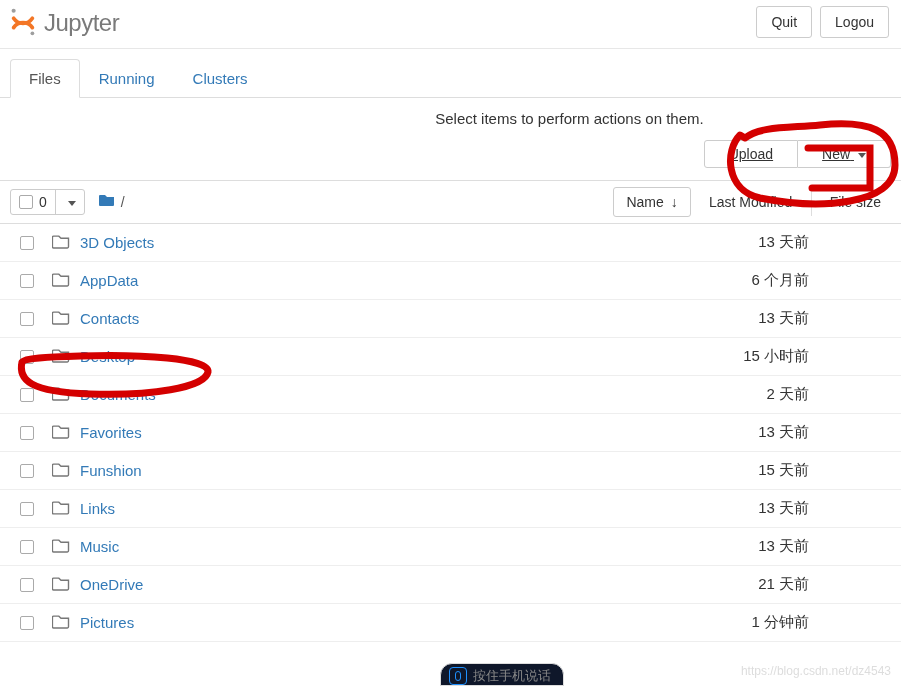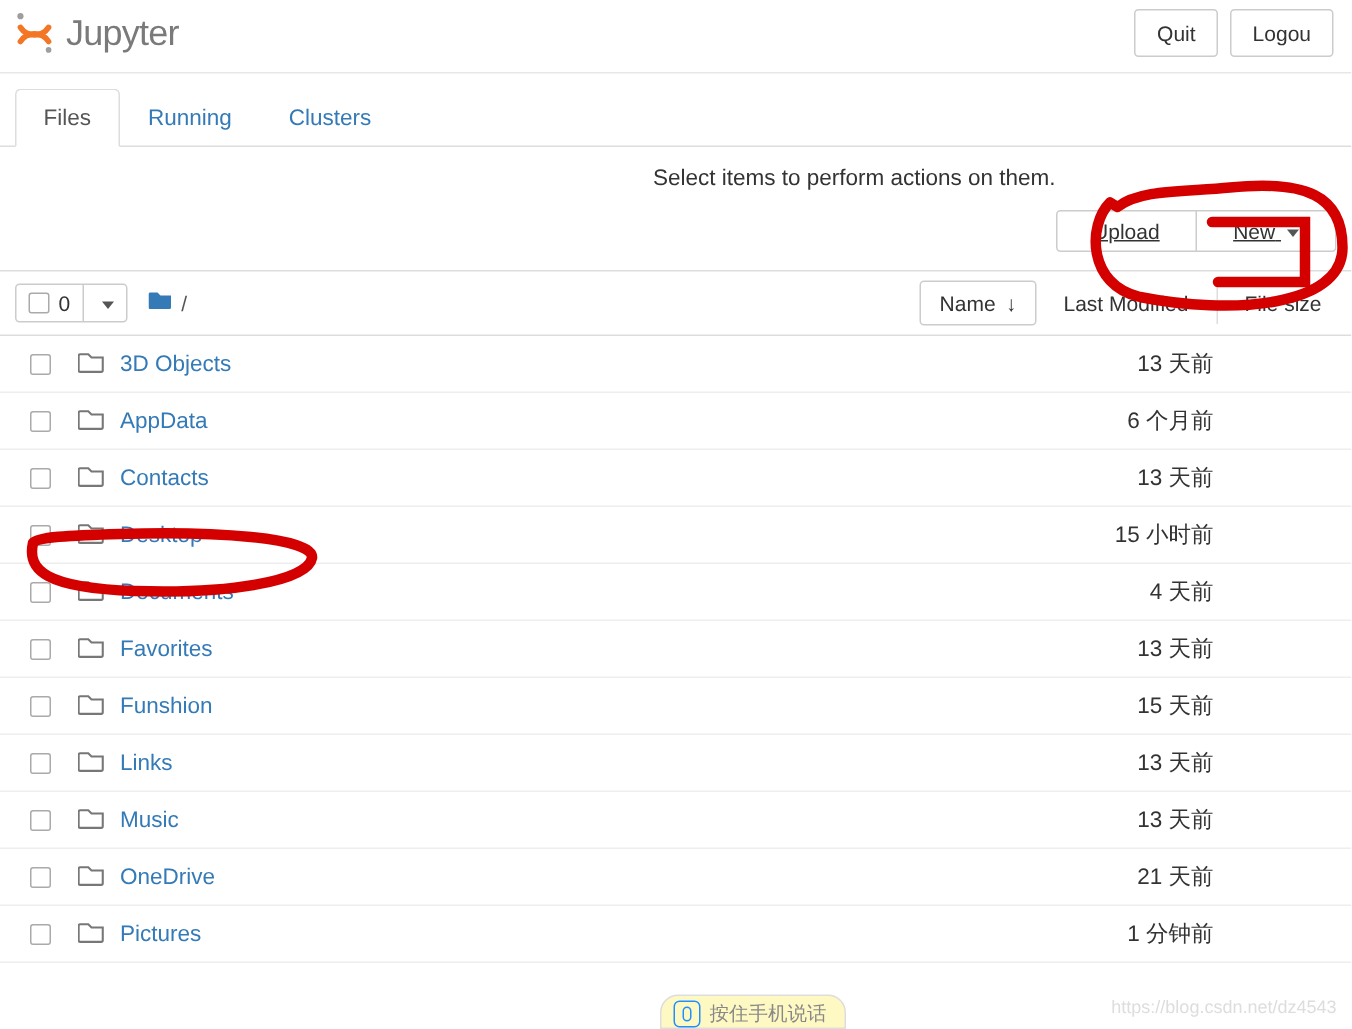--- a/index.html
+++ b/index.html
@@ -233,21 +233,21 @@
     .bottom-widget {
       position: absolute;
       bottom: 0;
       left: 440px;
       display: flex;
       align-items: center;
       gap: 6px;
       border: 1px solid #ddd;
       border-radius: 12px 12px 0 0;
       padding: 3px 12px 0 8px;
-      background: #fef9c3;
+      background: #0f172a;
       color: #888;
       font-size: 13px;
     }
     .mic-icon {
       width: 18px;
       height: 18px;
       border: 1.5px solid #1e90ff;
       border-radius: 4px;
       display: inline-flex;
       align-items: center;
@@ -361,21 +361,21 @@
       <span class="row-name">Desktop</span>
       <span class="row-modified">15 小时前</span>
       <span class="row-size"></span>
     </div>
     <div class="file-row">
       <span class="row-cb"></span>
       <span class="row-icon"><svg width="18" height="15" viewBox="0 0 16 14">
           <path fill="none" stroke="#777" stroke-width="1.3" d="M1 2h5l2 2h7v8a1 1 0 0 1-1 1H1a1 1 0 0 1-1-1V3a1 1 0 0 1 1-1z"></path>
         </svg></span>
       <span class="row-name">Documents</span>
-      <span class="row-modified">4 天前</span>
+      <span class="row-modified">2 天前</span>
       <span class="row-size"></span>
     </div>
     <div class="file-row">
       <span class="row-cb"></span>
       <span class="row-icon"><svg width="18" height="15" viewBox="0 0 16 14">
           <path fill="none" stroke="#777" stroke-width="1.3" d="M1 2h5l2 2h7v8a1 1 0 0 1-1 1H1a1 1 0 0 1-1-1V3a1 1 0 0 1 1-1z"></path>
         </svg></span>
       <span class="row-name">Favorites</span>
       <span class="row-modified">13 天前</span>
       <span class="row-size"></span>

